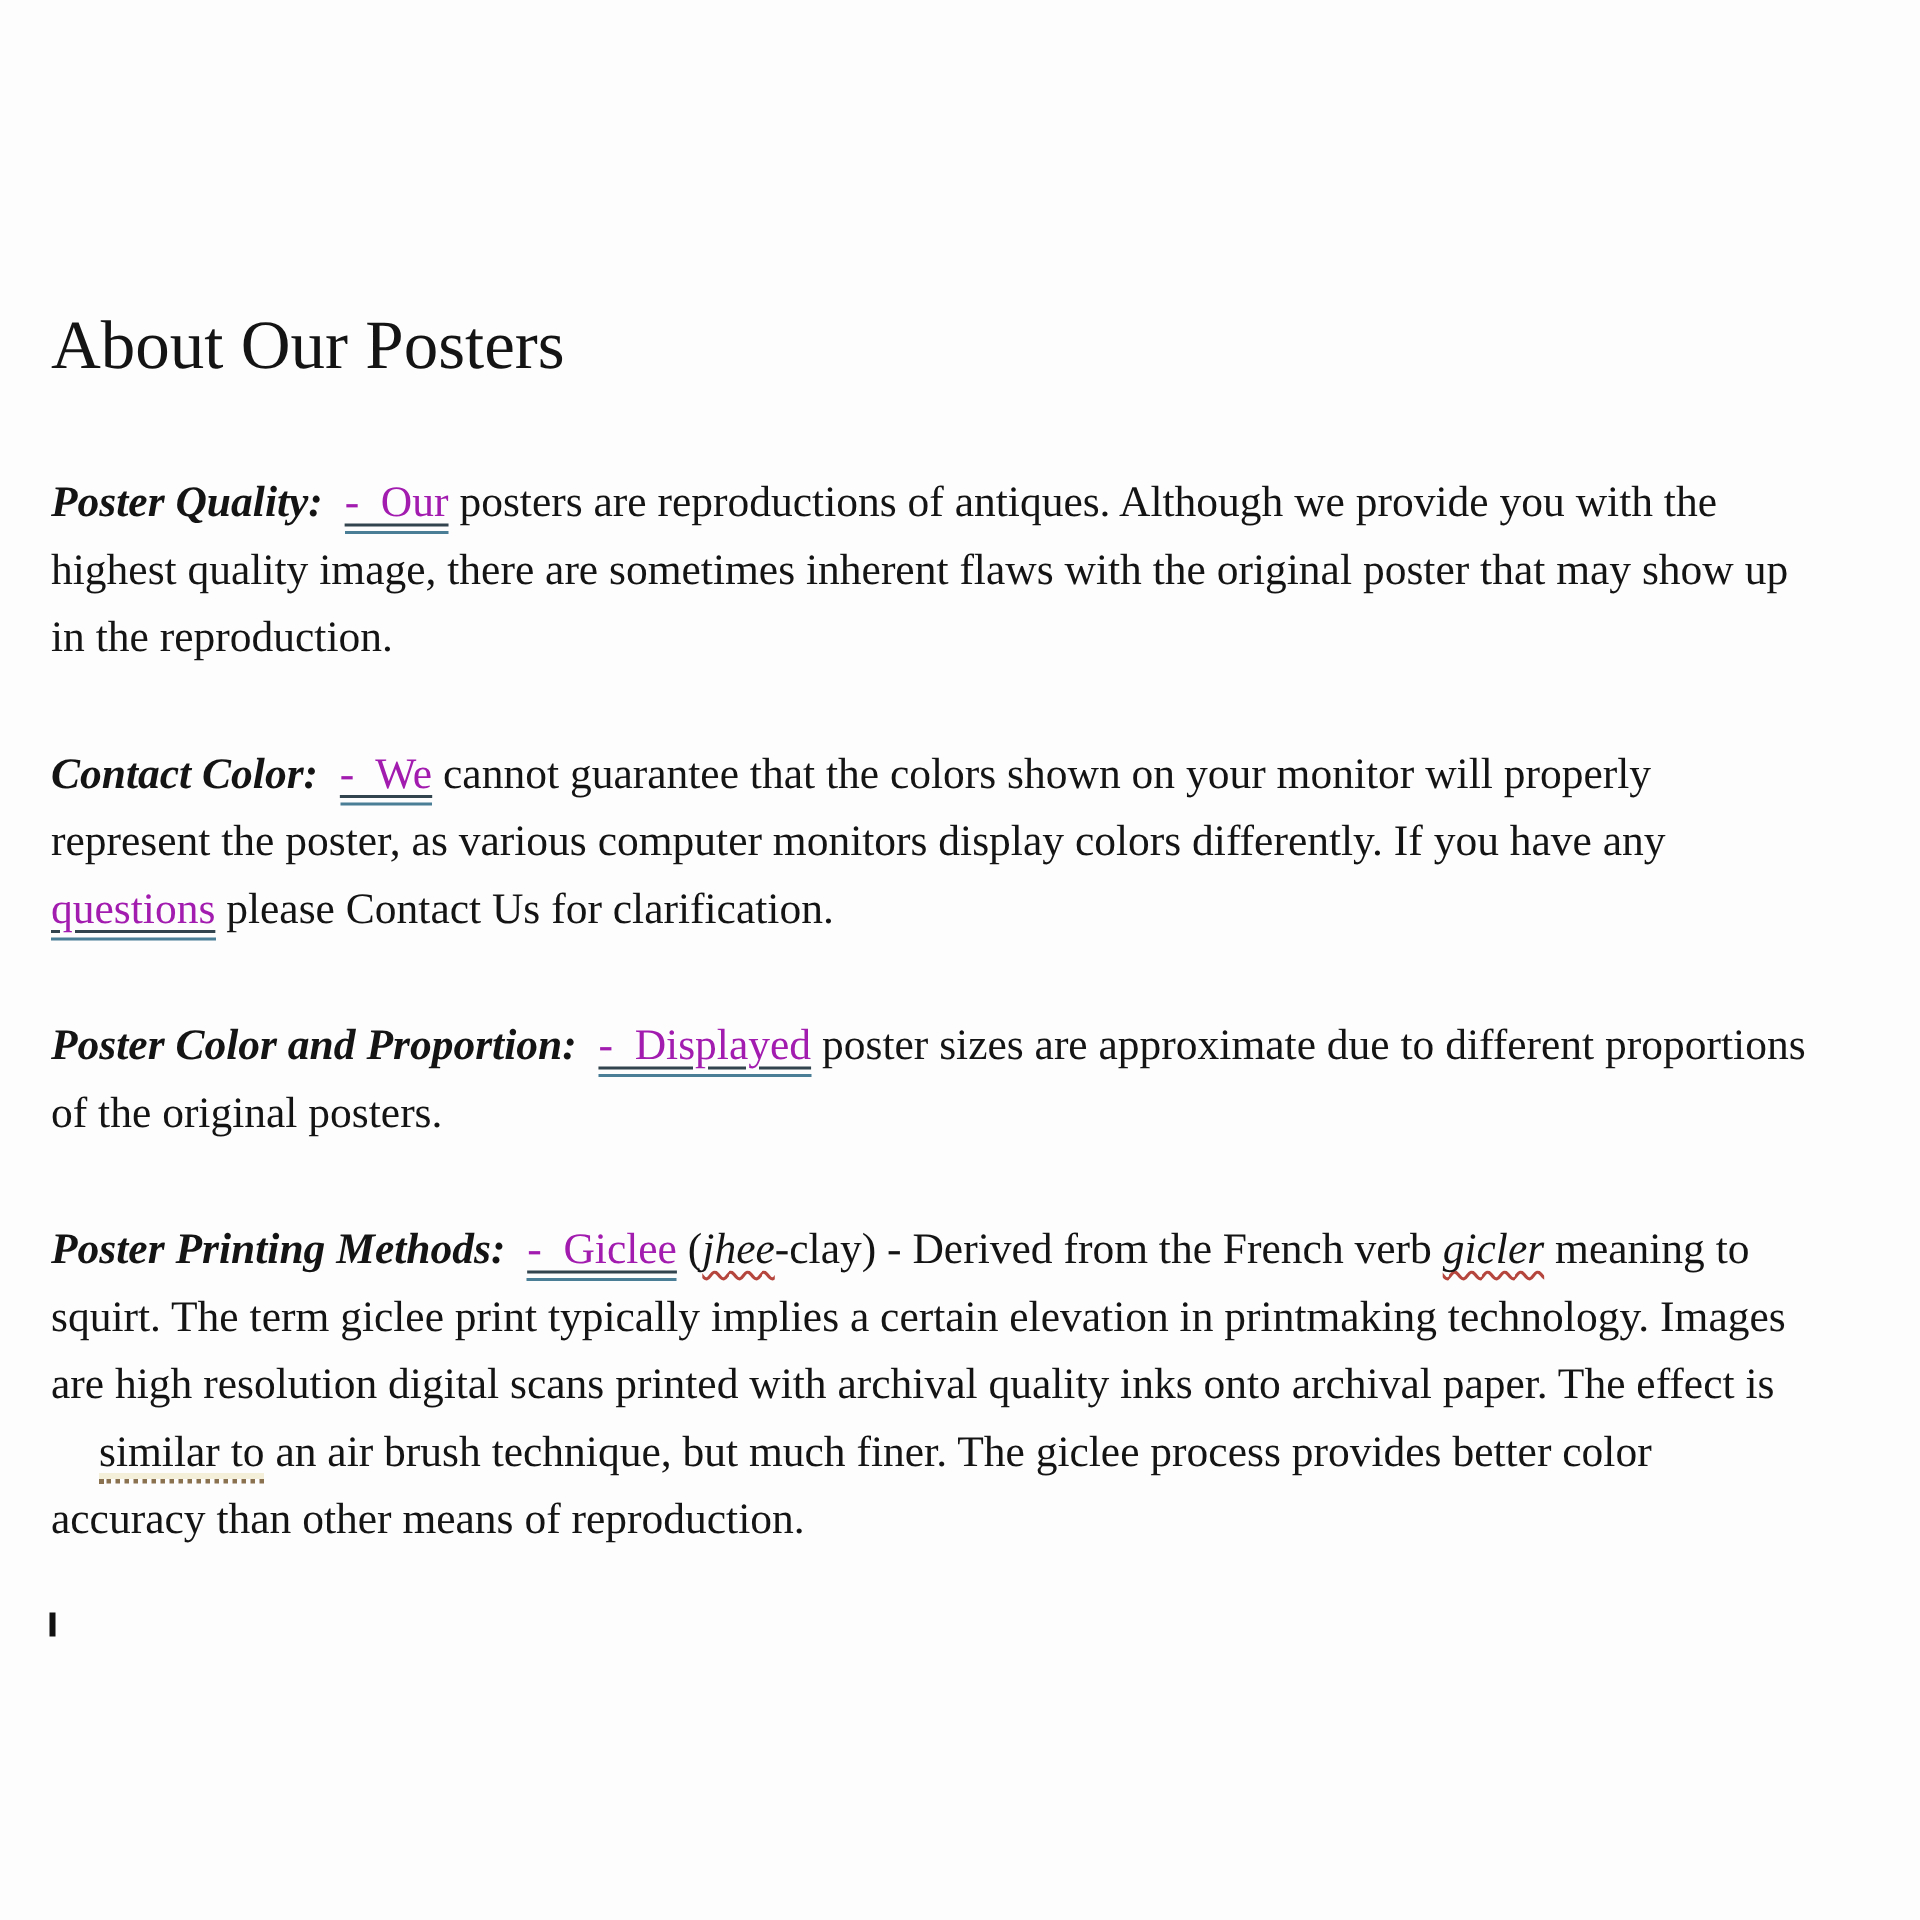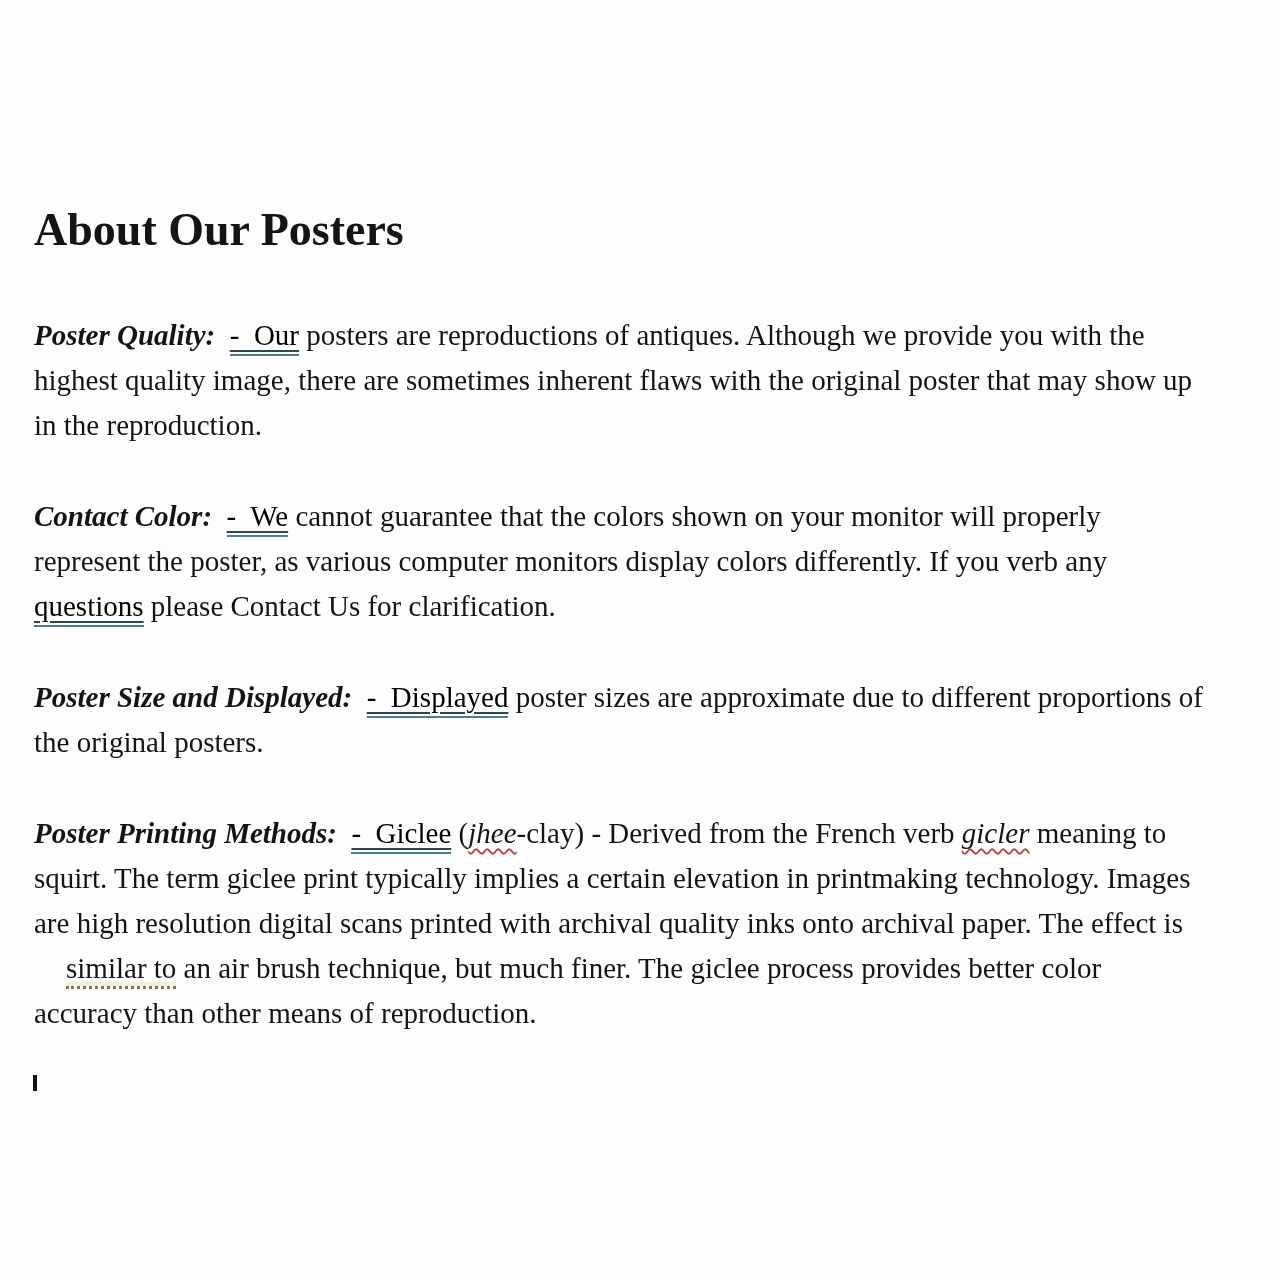--- a/index.html
+++ b/index.html
@@ -13,39 +13,39 @@
     position: relative;
     font-family: "Liberation Serif", "DejaVu Serif", serif;
     color: #141414;
     overflow: hidden;
   }
   .doc {
     padding: 202px 70px 0 34px;
   }
   .page-title {
     font-size: 46px;
-    font-weight: bold;
+    font-weight: normal;
     line-height: 56px;
     margin: 0 0 55px 0;
     letter-spacing: 0px;
   }
   .para {
     font-size: 29px;
     line-height: 45px;
     margin: 0 0 46px 0;
     max-width: 1176px;
     text-align: left;
   }
   .hd {
     font-weight: bold;
     font-style: italic;
   }
   
   .link2 {
-    color: #000000;
+    color: #a21caf;
     text-decoration: underline;
     text-decoration-color: #32444e;
     text-decoration-thickness: 2px;
     text-underline-offset: 5px;
     border-bottom: 2px solid #4a7d96;
     padding-bottom: 3px;
     cursor: pointer;
   }
   
   .squiggle {
@@ -76,25 +76,25 @@
 
 <div class="doc">
 
   <h1 class="page-title">About Our Posters</h1>
 
   <p class="para">
     <span class="hd">Poster Quality:</span><span>&nbsp; </span><span class="link2">-&nbsp; Our</span><span> posters are reproductions of antiques. Although we provide you with the highest quality image, there are sometimes inherent flaws with the original poster that may show up in the reproduction.</span>
   </p>
 
   <p class="para">
-    <span class="hd">Contact Color:</span><span>&nbsp; </span><span class="link2">-&nbsp; We</span><span> cannot guarantee that the colors shown on your monitor will properly represent the poster, as various computer monitors display colors differently. If you verb any </span><span class="link2">questions</span><span> please Contact Us for clarification.</span>
+    <span class="hd">Contact Color:</span><span>&nbsp; </span><span class="link2">-&nbsp; We</span><span> cannot guarantee that the colors shown on your monitor will properly represent the poster, as various computer monitors display colors differently. If you have any </span><span class="link2">questions</span><span> please Contact Us for clarification.</span>
   </p>
 
   <p class="para">
-    <span class="hd">Poster Size and Displayed:</span><span>&nbsp; </span><span class="link2">-&nbsp; Displayed</span><span> poster sizes are approximate due to different proportions of the original posters.</span>
+    <span class="hd">Poster Color and Proportion:</span><span>&nbsp; </span><span class="link2">-&nbsp; Displayed</span><span> poster sizes are approximate due to different proportions of the original posters.</span>
   </p>
 
   <p class="para">
     <span class="hd">Poster Printing Methods:</span><span>&nbsp; </span><span class="link2">-&nbsp; Giclee</span><span> (</span><span class="squiggle">jhee</span><span>-clay) - Derived from the French verb </span><span class="squiggle">gicler</span><span> meaning to squirt. The term giclee print typically implies a certain elevation in printmaking technology. Images are high resolution digital scans printed with archival quality inks onto archival paper. The effect is </span><span class="dotted">similar to</span><span> an air brush technique, but much finer. The giclee process provides better color accuracy than other means of reproduction.</span>
   </p>
 
 </div>
 
 <div class="cursor-marker"></div>
 

